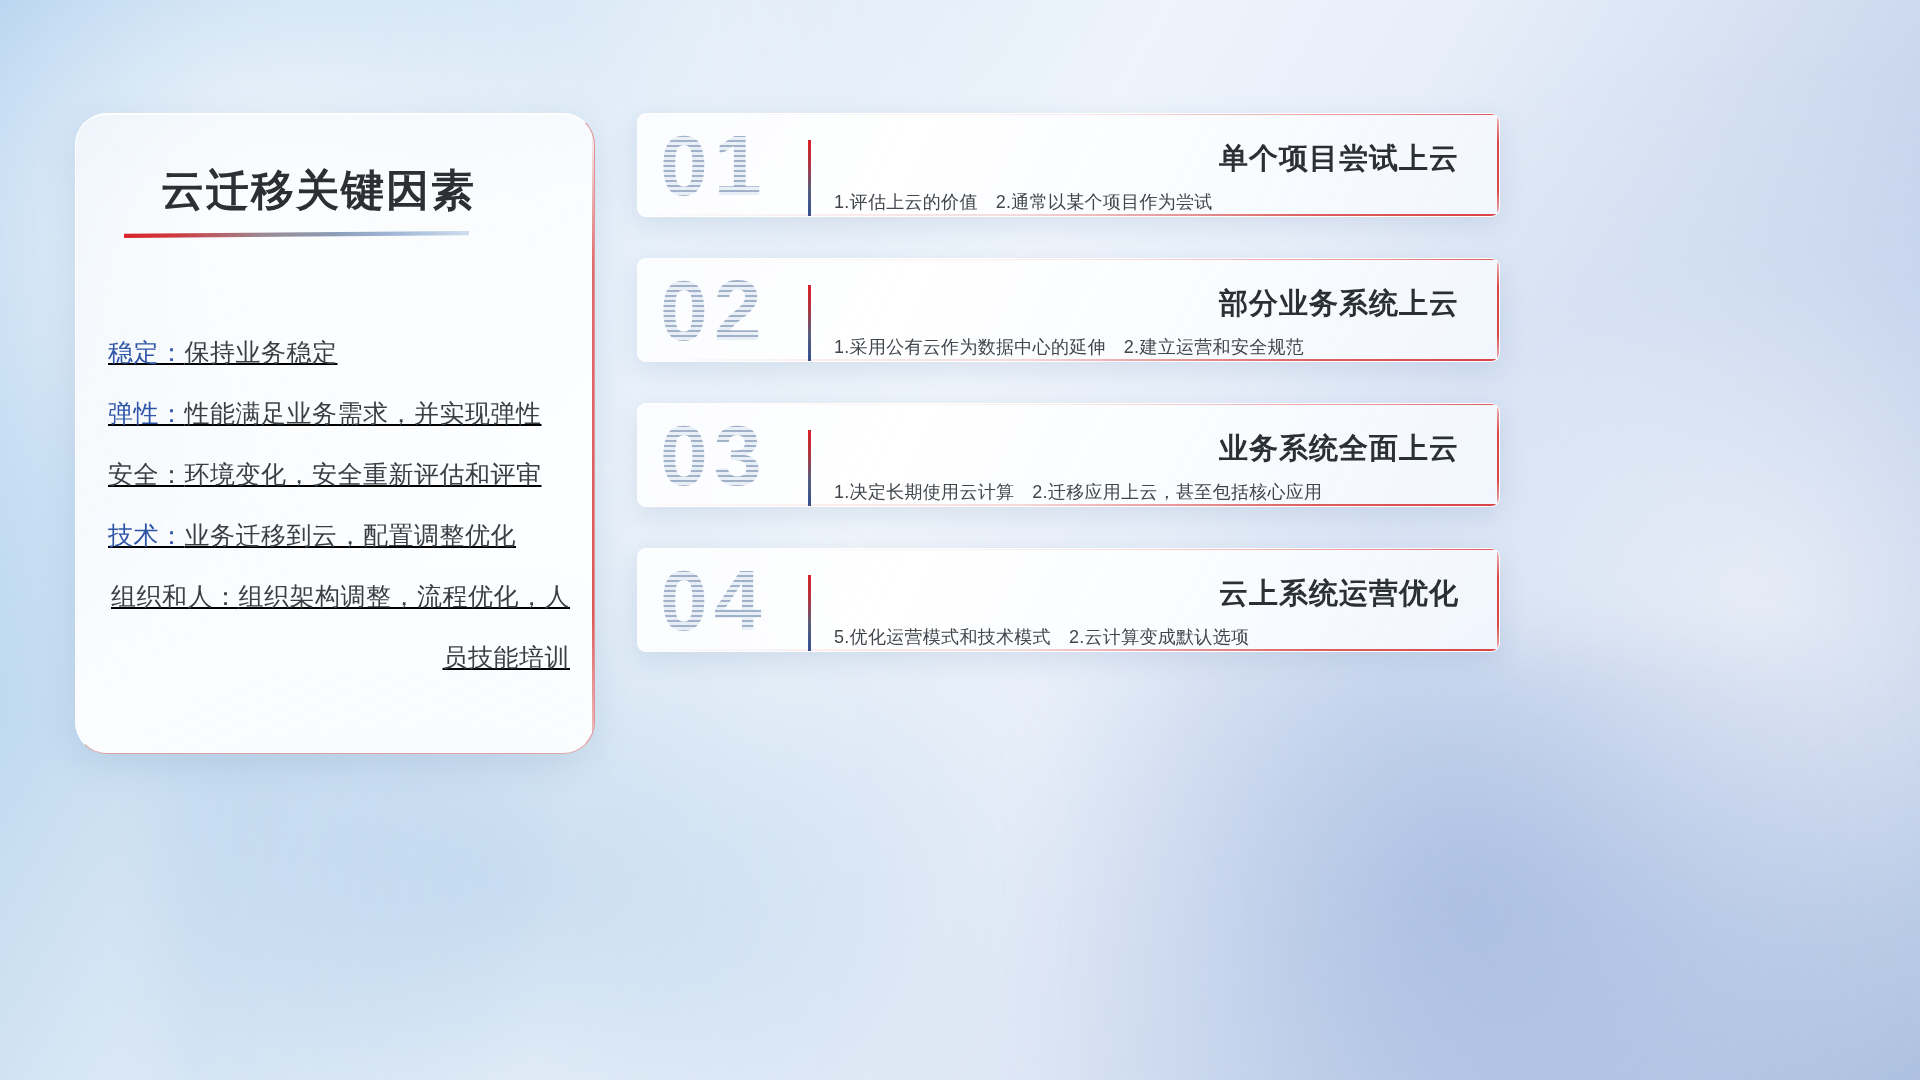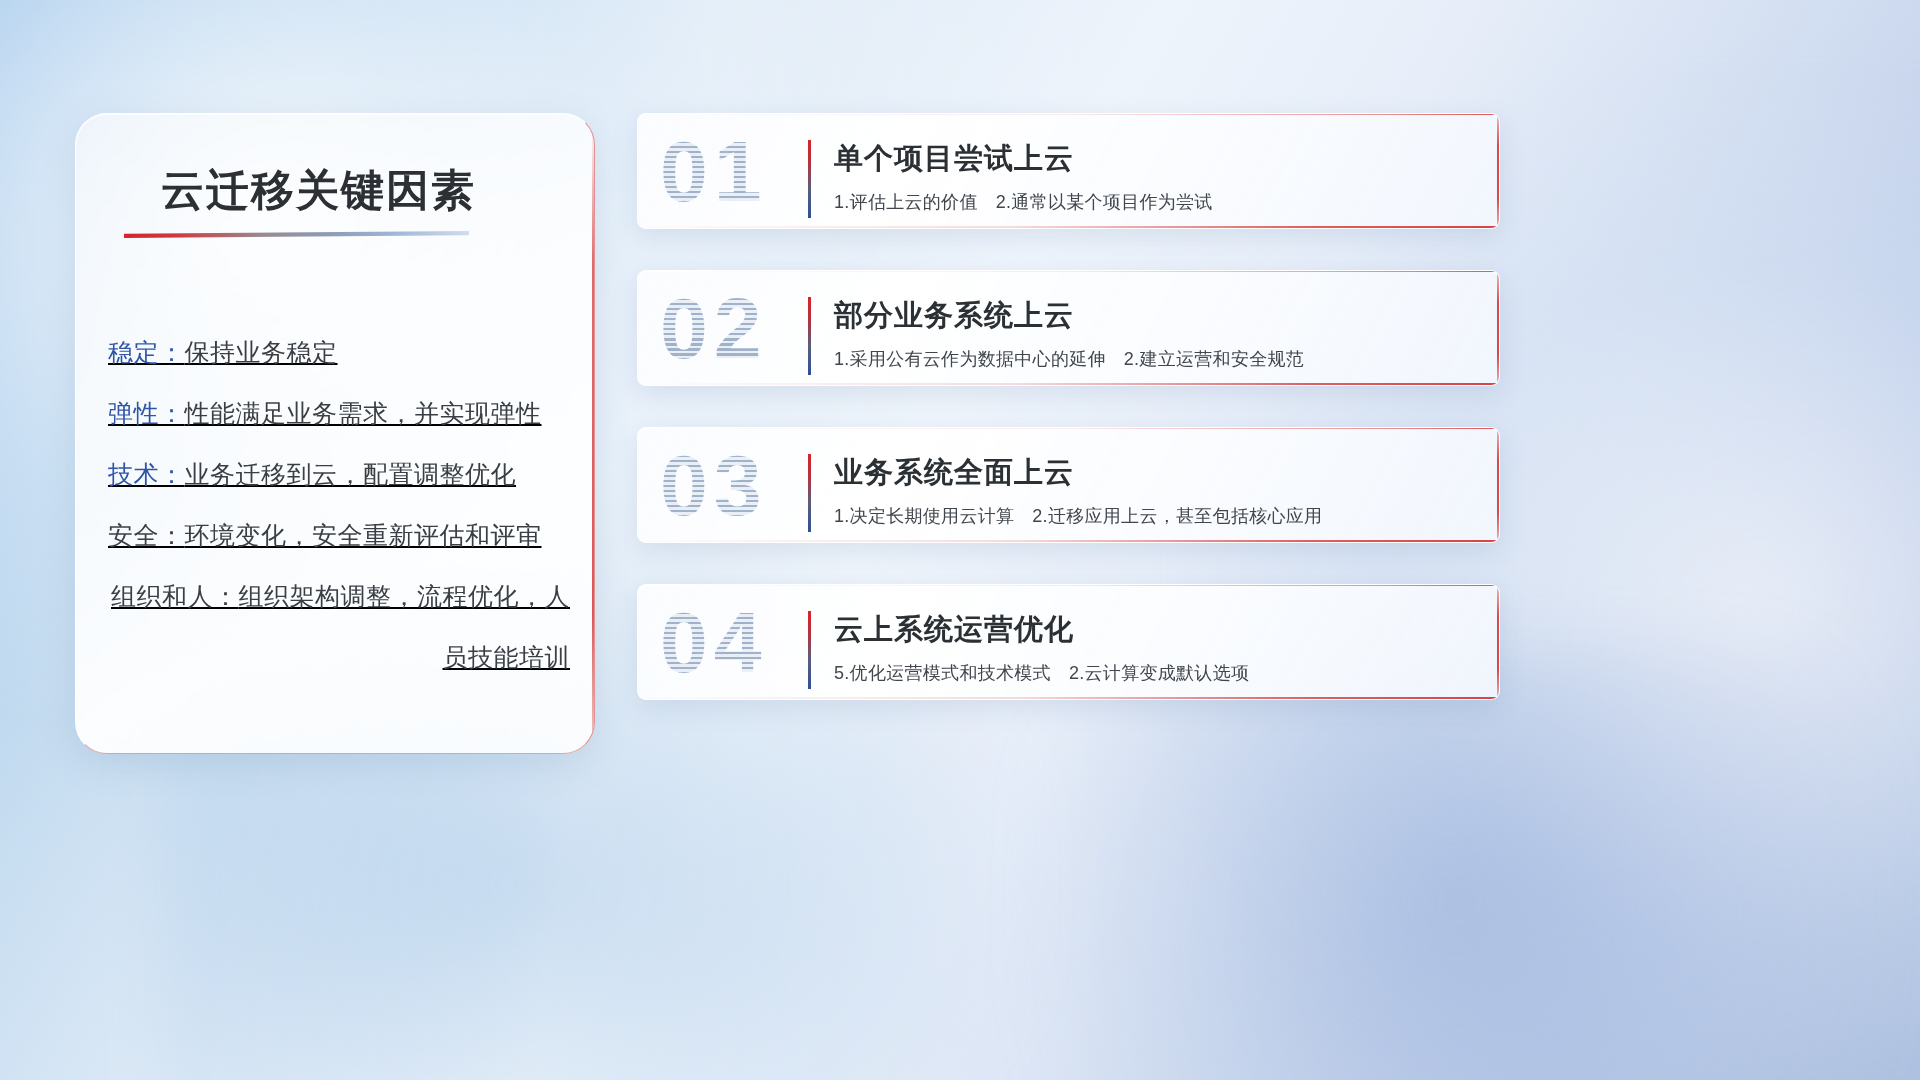--- a/index.html
+++ b/index.html
@@ -86,21 +86,21 @@
     font-size:25px; line-height:61px; color:#3a3f45;
     white-space:nowrap; letter-spacing:.5px;
   }
   .kv-row .k { color:#2f55a7; }
   .kv-row.dark .k { color:#3a3f45; }
   .kv-row.wrap { white-space:normal; line-height:61px;text-align:right; }
 
   
   .cards { position:absolute; left:637px; top:113px; width:863px; }
   .card {
-    position:relative; height:116px; margin-bottom:41px;
+    position:relative; height:104px; margin-bottom:41px;
     border-radius:9px;
     background:linear-gradient(118deg, rgba(252,253,255,.90) 0%, rgba(255,255,255,.97) 30%, rgba(250,252,255,.99) 62%, rgba(243,247,253,.93) 100%);
     border:1px solid rgba(255,255,255,.9);
     box-shadow:0 8px 26px rgba(92,126,170,.16), inset 0 1px 0 rgba(255,255,255,.95);
     overflow:hidden;
   }
   .card::before{
     content:""; position:absolute; right:0; top:0; width:2px; height:100%;
     background:linear-gradient(180deg, rgba(214,58,58,.30) 0%, rgba(214,58,58,.92) 28%, rgba(214,58,58,.92) 74%, rgba(214,58,58,.35) 100%);
   }
@@ -133,21 +133,21 @@
   }
 
   .divider {
     position:absolute; left:170px; top:26px; width:3px; height:78px;
     background:linear-gradient(180deg, #d8232a 0%, #b43340 30%, #5a5f7a 62%, #2f4f96 100%);
   }
 
   .card-body { position:absolute; left:196px; top:24px; right:40px; }
   .card-title {
     font-size:29px; font-weight:700; color:#2b3035;
-    letter-spacing:1px; line-height:40px; white-space:nowrap;
+    letter-spacing:1px; line-height:40px; white-space:nowrap;text-align:right;
   }
   .card-desc {
     margin-top:12px; font-size:18px; color:#41464d;
     letter-spacing:.3px; white-space:nowrap;
   }
   .card-desc .gap { display:inline-block; width:18px; }
 </style>
 </head>
 <body>
 
@@ -166,26 +166,26 @@
     <h1 class="panel-title">云迁移关键因素</h1>
     <div class="title-rule"></div>
 
     <div class="kv-list">
       <div class="kv-row">
         <span class="k">稳定：</span><span class="v">保持业务稳定</span>
       </div>
       <div class="kv-row">
         <span class="k">弹性：</span><span class="v">性能满足业务需求，并实现弹性</span>
       </div>
+      <div class="kv-row dark">
+        <span class="k">安全：</span><span class="v">环境变化，安全重新评估和评审</span>
+      </div>
       <div class="kv-row">
         <span class="k">技术：</span><span class="v">业务迁移到云，配置调整优化</span>
       </div>
-      <div class="kv-row dark">
-        <span class="k">安全：</span><span class="v">环境变化，安全重新评估和评审</span>
-      </div>
       <div class="kv-row dark wrap">
         <span class="k">组织和人：</span><span class="v">组织架构调整，流程优化，人员技能培训</span>
       </div>
     </div>
   </section>
 
   <section class="cards">
 
     <article class="card">
       <div class="card-top-hair"></div>

